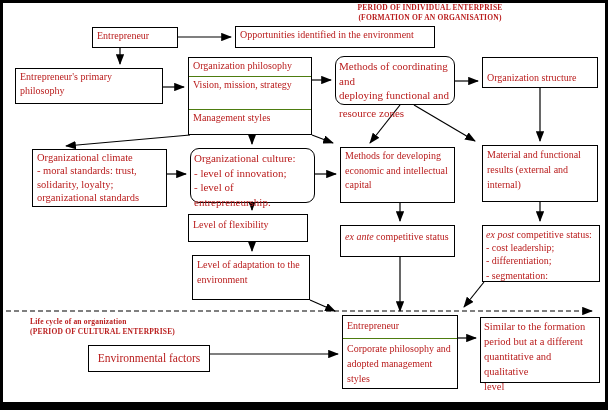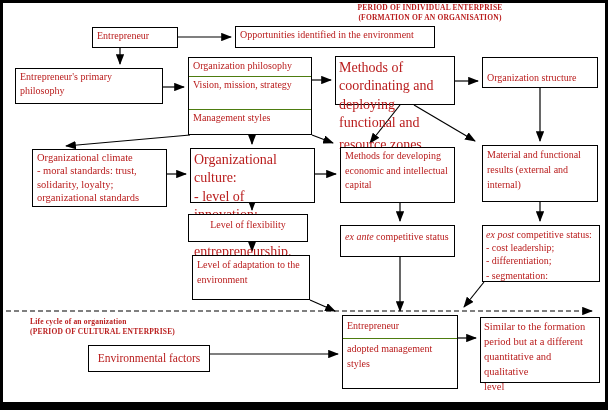--- a/index.html
+++ b/index.html
@@ -10,21 +10,21 @@
   }
   .frame{position:absolute;inset:0;border:3px solid #000;border-bottom-width:8px;pointer-events:none;z-index:30;}
   svg.wires{position:absolute;left:0;top:0;width:608px;height:410px;z-index:1;}
   .box{
     position:absolute;box-sizing:border-box;border:1px solid #000;background:#fff;
     padding:1px 4px;font-size:10px;line-height:1.4;z-index:10;
   }
   .stack{padding:0;}
   .sect{padding:1px 4px;box-sizing:border-box;}
   .sect + .sect{border-top:1px solid #4d7c0f;}
-  .small{font-size:14px;line-height:1.32;}
+  .small{font-size:11px;line-height:1.32;border-radius:9px;}
   .tiny-pad{padding:2px 3px;}
   .hdr{
     position:absolute;z-index:10;font-weight:bold;font-size:7.5px;line-height:1.35;
     letter-spacing:.2px;text-align:center;
   }
   .cap{
     position:absolute;z-index:10;font-weight:bold;font-size:7.5px;line-height:1.35;
     letter-spacing:.2px;text-align:left;
   }
   .line{display:block;}
@@ -126,21 +126,21 @@
     <span class="line">economic and intellectual</span>
     <span class="line">capital</span>
   </div>
 
   <div class="box" style="left:482px;top:145px;width:116px;height:57px;line-height:1.5;">
     <span class="line">Material and functional</span>
     <span class="line">results (external and</span>
     <span class="line">internal)</span>
   </div>
 
-  <div class="box" style="left:188px;top:214px;width:120px;height:28px;padding-top:3px;text-align:center;">
+  <div class="box" style="left:188px;top:214px;width:120px;height:28px;padding-top:3px;">
     <span>Level of flexibility</span>
   </div>
 
   <div class="box" style="left:192px;top:255px;width:118px;height:45px;line-height:1.5;">
     <span class="line">Level of adaptation to the</span>
     <span class="line">environment</span>
   </div>
 
   <div class="box" style="left:340px;top:225px;width:115px;height:32px;font-size:10px;padding-top:4px;">
     <i>ex ante</i><span> competitive status</span>
@@ -160,20 +160,21 @@
 
   <div class="box center" style="left:88px;top:345px;width:122px;height:27px;font-size:11.5px;padding-top:4px;">
     <span>Environmental factors</span>
   </div>
 
   <div class="box stack" style="left:342px;top:315px;width:116px;height:74px;">
     <div class="sect" style="height:22px;padding-top:3px;">
       <span>Entrepreneur</span>
     </div>
     <div class="sect" style="height:50px;line-height:1.5;padding-top:2px;">
+      <span class="line">Corporate philosophy and</span>
       <span class="line">adopted management</span>
       <span class="line">styles</span>
     </div>
   </div>
 
   <div class="box" style="left:480px;top:317px;width:120px;height:66px;font-size:10.5px;line-height:1.42;padding:2px 3px;">
     <span class="line">Similar to the formation</span>
     <span class="line">period but at a different</span>
     <span class="line">quantitative and qualitative</span>
     <span class="line">level</span>

